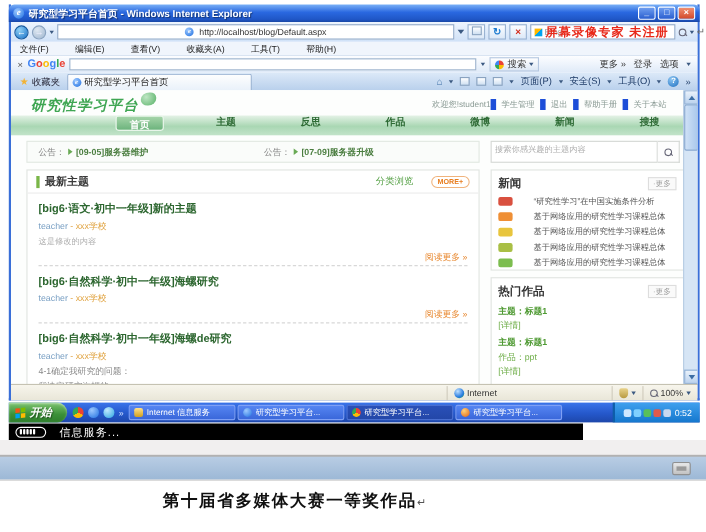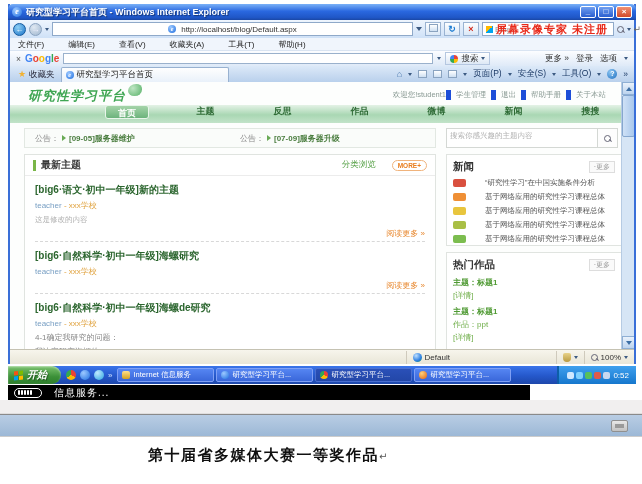--- a/index.html
+++ b/index.html
@@ -413,21 +413,21 @@
       <div class="sb-thumb"></div>
       <div class="sb-arrow" style="bottom:0;">
           <span class="tri-dn"></span>
         </div>
     </div>
   </div>
 
   <div class="statusbar">
     <div class="seg first">
       <span class="globe"></span>
-      <span>Default</span>
+      <span>Internet</span>
     </div>
     <div class="seg">
       <span class="shield"></span>
       <span class="caret sm"></span>
     </div>
     <div class="seg">
       <span class="mag"></span>
       <span>100%</span>
       <span class="caret sm"></span>
     </div>

